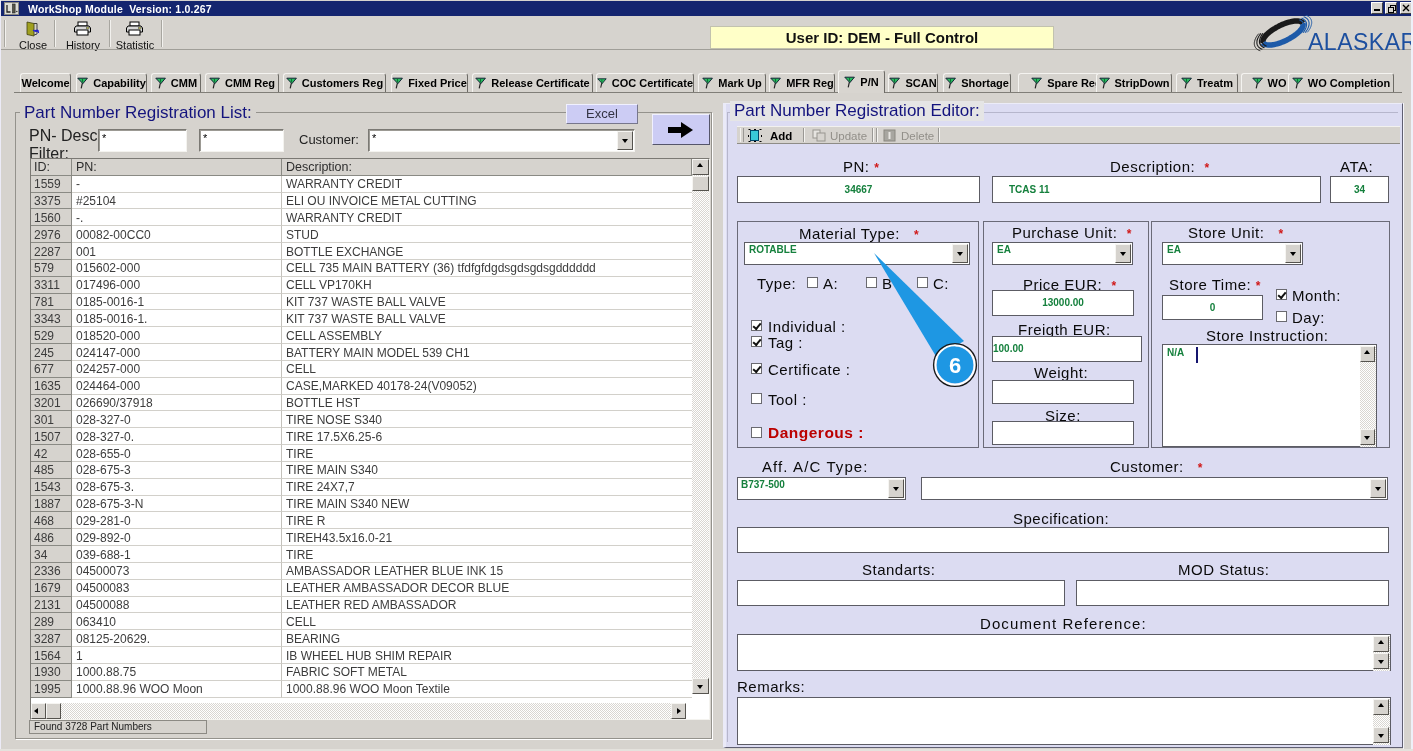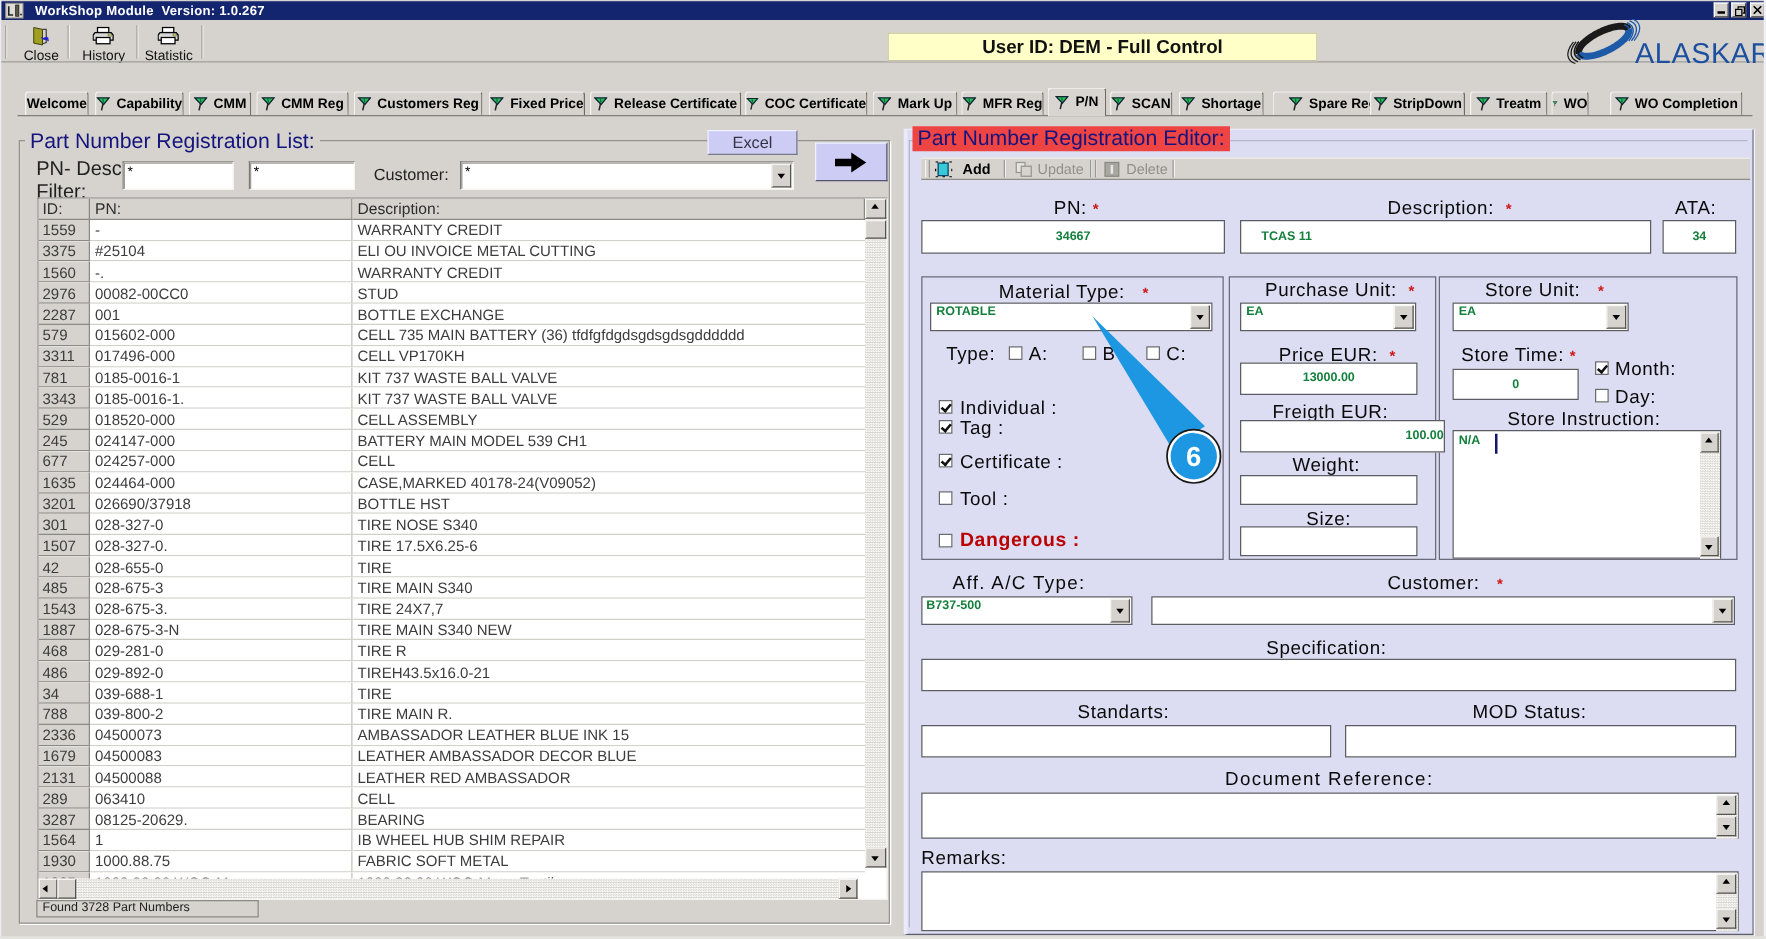--- a/index.html
+++ b/index.html
@@ -212,21 +212,21 @@
       <span>StripDown</span>
     </div>
 <div class="tab" style="left:1176px;width:62px">
       <svg class="pin" viewBox="0 0 11 12">
         <path d="M5.6 5.2 L4.2 11.3" stroke="#222" stroke-width="1.2" fill="none"></path>
         <path d="M0.8 1.2 L10.4 1.2 L5.9 6.6 Z" fill="#28bd5e" stroke="#123" stroke-width="1"></path>
         <path d="M5.4 2 L5.7 5" stroke="#0c6a34" stroke-width="1"></path>
       </svg>
       <span>Treatm</span>
     </div>
-<div class="tab" style="left:1241px;width:30px">
+<div class="tab" style="left:1241px;width:56px">
       <svg class="pin" viewBox="0 0 11 12">
         <path d="M5.6 5.2 L4.2 11.3" stroke="#222" stroke-width="1.2" fill="none"></path>
         <path d="M0.8 1.2 L10.4 1.2 L5.9 6.6 Z" fill="#28bd5e" stroke="#123" stroke-width="1"></path>
         <path d="M5.4 2 L5.7 5" stroke="#0c6a34" stroke-width="1"></path>
       </svg>
       <span>WO</span>
     </div>
 <div class="tab" style="left:1288px;width:106px">
       <svg class="pin" viewBox="0 0 11 12">
         <path d="M5.6 5.2 L4.2 11.3" stroke="#222" stroke-width="1.2" fill="none"></path>
@@ -371,25 +371,20 @@
       </div>
 <div class="trow">
         <div class="c-id">486</div>
         <div class="c-pn">029-892-0</div>
         <div class="c-de">TIREH43.5x16.0-21</div>
       </div>
 <div class="trow">
         <div class="c-id">34</div>
         <div class="c-pn">039-688-1</div>
         <div class="c-de">TIRE</div>
-      </div>
-<div class="trow">
-        <div class="c-id">788</div>
-        <div class="c-pn">039-800-2</div>
-        <div class="c-de">TIRE MAIN  R.</div>
       </div>
 <div class="trow">
         <div class="c-id">2336</div>
         <div class="c-pn">04500073</div>
         <div class="c-de">AMBASSADOR LEATHER BLUE INK 15</div>
       </div>
 <div class="trow">
         <div class="c-id">1679</div>
         <div class="c-pn">04500083</div>
         <div class="c-de">LEATHER AMBASSADOR DECOR BLUE</div>
@@ -473,21 +468,21 @@
     <path d="M50.6 1.7 L51.1 1.9 L51.6 2.1 L52.0 2.3 L52.4 2.5 L52.8 2.8 L53.2 3.0 L53.6 3.3 L53.9 3.5 L54.2 3.8 L54.5 4.1 L54.8 4.5 L55.0 4.8 L55.2 5.1 L55.4 5.5 L55.6 5.8 L55.7 6.2 L55.9 6.6 L56.0 7.0 L56.0 7.4 L56.1 7.8 L56.1 8.3 L56.1 8.7 L56.1 9.1 L56.0 9.6 L56.0 10.1 L55.9 10.5 L55.8 11.0 L55.6 11.5 L55.5 12.0 L55.3 12.5 L55.0 13.0 L54.8 13.5 L54.6 14.0 L54.3 14.5 L54.0 15.0 L53.6 15.5 L53.3 16.0 L52.9 16.6 L52.5 17.1 L52.1 17.6" fill="none" stroke="#1d5aa8" stroke-width="1.1"></path>
     <path d="M7.3 35.8 L6.7 35.6 L6.2 35.4 L5.8 35.2 L5.3 35.0 L4.9 34.7 L4.4 34.5 L4.1 34.2 L3.7 33.9 L3.4 33.6 L3.0 33.2 L2.8 32.9 L2.5 32.5 L2.3 32.2 L2.0 31.8 L1.9 31.4 L1.7 31.0 L1.6 30.6 L1.5 30.1 L1.4 29.7 L1.3 29.2 L1.3 28.8 L1.3 28.3 L1.3 27.8 L1.4 27.3 L1.5 26.8 L1.6 26.3 L1.7 25.8 L1.9 25.2 L2.0 24.7 L2.3 24.2 L2.5 23.6 L2.8 23.1 L3.0 22.5 L3.4 22.0 L3.7 21.4 L4.1 20.8 L4.4 20.3 L4.9 19.7 L5.3 19.1 L5.8 18.6" fill="none" stroke="#1a1a1a" stroke-width="1.0"></path>
     <path d="M52.7 0.2 L53.3 0.4 L53.8 0.6 L54.2 0.8 L54.7 1.0 L55.1 1.3 L55.6 1.5 L55.9 1.8 L56.3 2.1 L56.6 2.4 L57.0 2.8 L57.2 3.1 L57.5 3.5 L57.7 3.8 L58.0 4.2 L58.1 4.6 L58.3 5.0 L58.4 5.4 L58.5 5.9 L58.6 6.3 L58.7 6.8 L58.7 7.2 L58.7 7.7 L58.7 8.2 L58.6 8.7 L58.5 9.2 L58.4 9.7 L58.3 10.2 L58.1 10.8 L58.0 11.3 L57.7 11.8 L57.5 12.4 L57.2 12.9 L57.0 13.5 L56.6 14.0 L56.3 14.6 L55.9 15.2 L55.6 15.7 L55.1 16.3 L54.7 16.9 L54.2 17.4" fill="none" stroke="#1d5aa8" stroke-width="1.0"></path>
     <text x="55" y="35" font-family="Liberation Sans,sans-serif" font-size="23" fill="#1d4f9f" letter-spacing="0.5">ALASKAR</text>
   </svg>
 
   <div class="abs" id="rpanel" style="left:723px;top:103px;width:680px;height:645px;background:#dcdcf2;box-sizing:border-box;border-top:1px solid #ececf8;border-left:3px solid #eaeaf8;border-right:1px solid #5f5f72;border-bottom:1px solid #5f5f72"></div>
   <div class="abs" style="left:1403px;top:103px;width:1px;height:646px;background:#f4f4fa"></div>
   <div class="abs" style="left:727px;top:112px;width:671px;height:1px;background:#b6b6cc"></div>
   <div class="abs" style="left:727px;top:112px;width:1px;height:630px;background:#b6b6cc"></div>
-  <div class="gtitle" style="left:730px;top:101px;background:#ef4444">Part Number Registration Editor:</div>
+  <div class="gtitle" style="left:730px;top:101px;background:#e5e5e5">Part Number Registration Editor:</div>
 
   <div class="abs" style="left:737px;top:126px;width:663px;height:18px;background:#d6d3ce;
     border-top:1px solid #f2f1ee;border-bottom:1px solid #8e8c86;box-sizing:border-box"></div>
   <div class="abs" style="left:740px;top:128px;width:2px;height:14px;border-left:1px solid #f4f3f0;border-right:1px solid #9a9894"></div>
   <svg class="abs" style="left:748px;top:129px" width="14" height="13" viewBox="0 0 14 13">
     <rect x="2.5" y="1.5" width="8" height="10" fill="#38c8d8" stroke="#046" stroke-width="1"></rect>
     <g stroke="#000" stroke-width="1">
         <path d="M0.5 0.5 h2 M6 0.5 h2 M11.5 0.5 h2 M0.5 6 v2 M13.5 6 v2 M0.5 12.5 h2 M6 12.5 h2 M11.5 12.5 h2"></path>
       </g>
   </svg>
@@ -542,21 +537,21 @@
   <div class="lab" style="left:768px;top:424px;font-weight:bold;font-size:15.5px;color:#bb0000">Dangerous :</div>
 
   <div class="lab" style="left:1012px;top:224px">Purchase Unit: &nbsp;<span class="star">*</span></div>
   <div class="inp" style="left:992px;top:242px;width:141px;height:23px">
     <span class="bluval" style="position:absolute;left:4px;top:1px">EA</span>
     <div class="cbtn"></div>
   </div>
   <div class="lab" style="left:1023px;top:276px">Price EUR: &nbsp;<span class="star">*</span></div>
   <div class="inp bluval" style="left:992px;top:290px;width:142px;height:26px;text-align:center;line-height:24px">13000.00</div>
   <div class="lab" style="left:1018px;top:321px">Freigth EUR:</div>
-  <div class="inp bluval" style="left:992px;top:336px;width:164px;height:26px;text-align:right;line-height:24px">100.00</div>
+  <div class="inp bluval" style="left:992px;top:336px;width:150px;height:26px;text-align:left;line-height:24px">100.00</div>
   <div class="lab" style="left:1034px;top:364px">Weight:</div>
   <div class="inp" style="left:992px;top:380px;width:142px;height:24px"></div>
   <div class="lab" style="left:1045px;top:407px">Size:</div>
   <div class="inp" style="left:992px;top:421px;width:142px;height:24px"></div>
 
   <div class="lab" style="left:1188px;top:224px">Store Unit: &nbsp;&nbsp;<span class="star">*</span></div>
   <div class="inp" style="left:1162px;top:242px;width:141px;height:23px">
     <span class="bluval" style="position:absolute;left:4px;top:1px">EA</span>
     <div class="cbtn"></div>
   </div>

